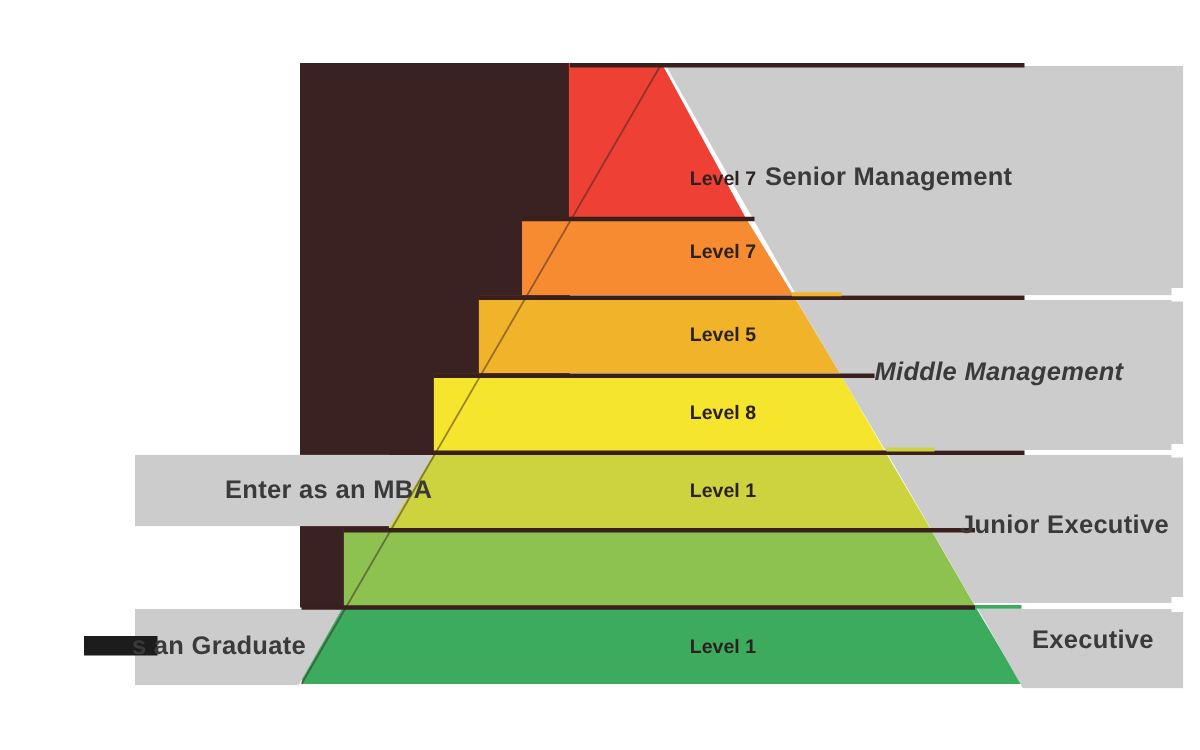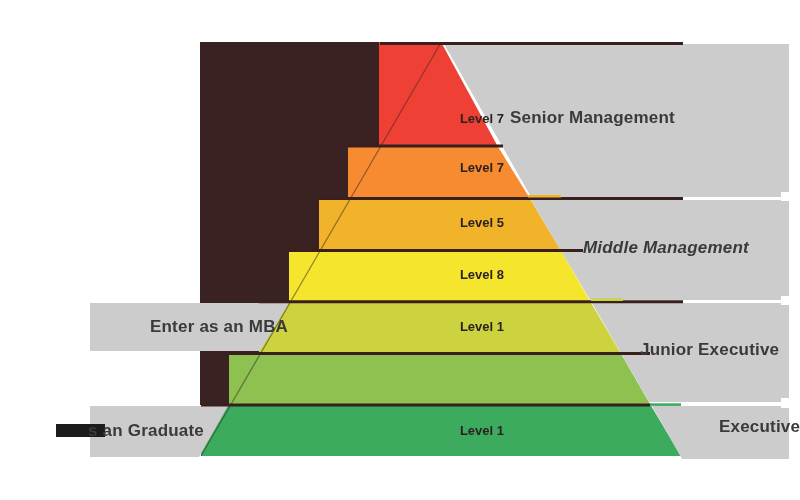--- a/index.html
+++ b/index.html
@@ -85,19 +85,19 @@
   <div class="lvl-label" style="top:112px;">Level 7</div>
   <div class="lvl-label" style="top:161px;">Level 7</div>
   <div class="lvl-label" style="top:216px;">Level 5</div>
   <div class="lvl-label" style="top:268px;">Level 8</div>
   <div class="lvl-label" style="top:320px;">Level 1</div>
   <div class="lvl-label" style="top:424px;">Level 1</div>
 
   <div class="band-label" style="left:510px;top:111px;">Senior Management</div>
   <div class="band-label" style="left:583px;top:241px;font-style:italic;">Middle Management</div>
   <div class="band-label" style="left:640px;top:343px;">Junior Executive</div>
-  <div class="band-label" style="left:719px;top:420px;">Executive</div>
+  <div class="band-label" style="left:688px;top:420px;">Executive</div>
 
   <div class="band-label" style="left:150px;top:320px;">Enter as an MBA</div>
   <div class="abs glitch-blob"></div>
   <div class="band-label" style="left:88px;top:424px;">s an Graduate</div>
 
 </div>
 
 </body></html>

